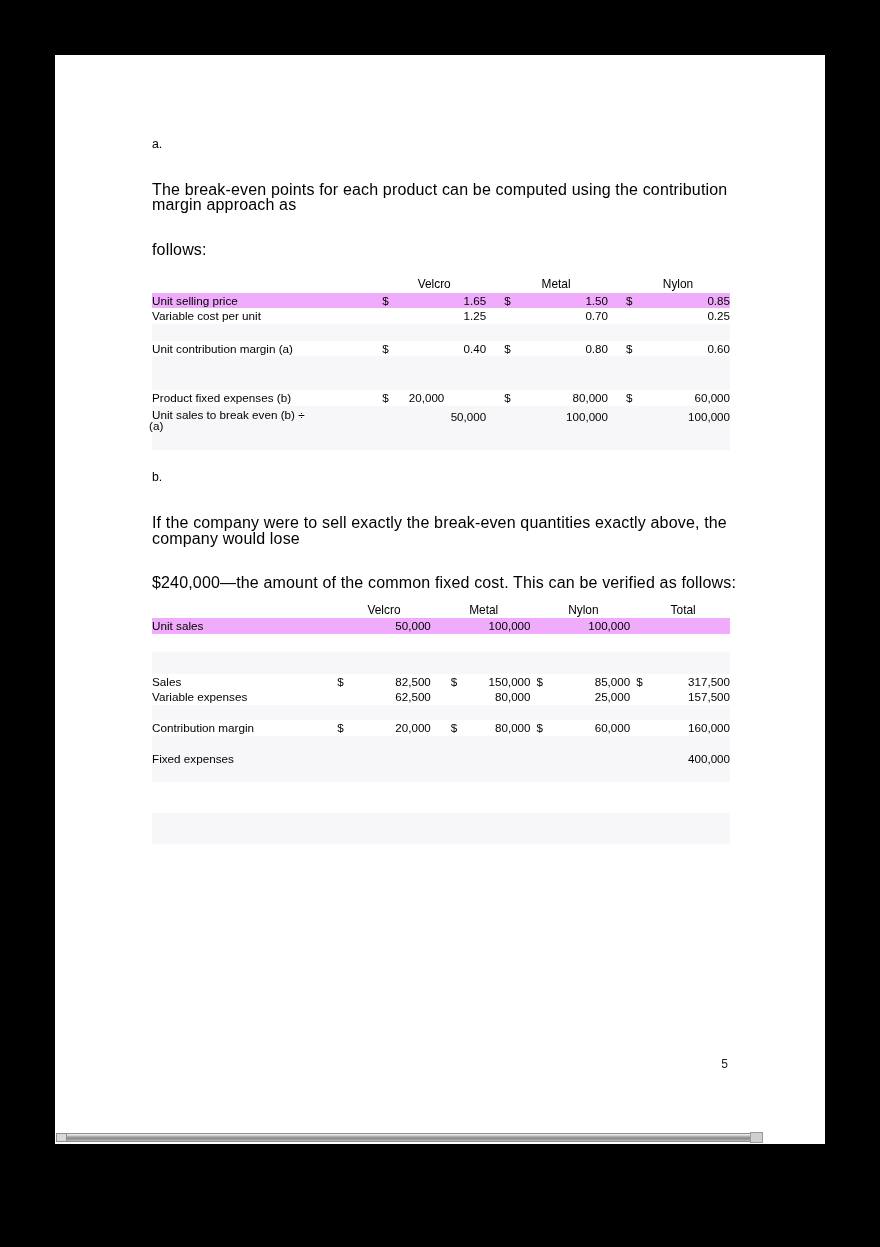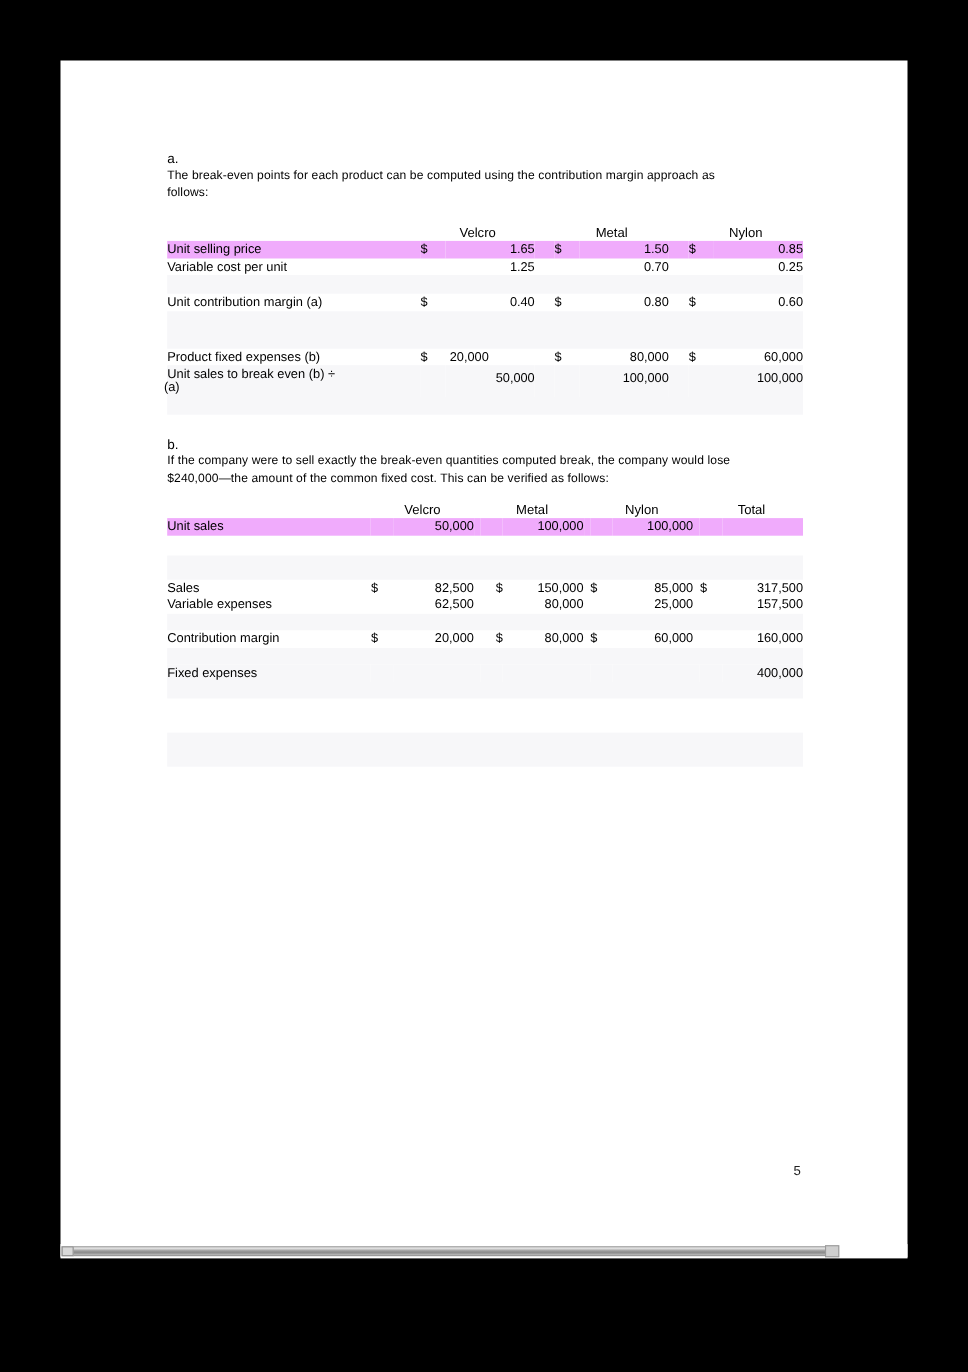--- a/index.html
+++ b/index.html
@@ -32,24 +32,25 @@
   }
 
   .page-inner {
     position: absolute;
     left: 97px;
     top: 82px;
     width: 585px;
   }
 
   .para {
-    font-size: 11px;
+    font-size: 16px;
     line-height: 15.6px;
     color: #000000;
     letter-spacing: 0.01em;
+    margin-top: 29px;
   }
 
   .label-line {
     font-size: 12.3px;
     line-height: 15.6px;
     color: #000000;
   }
   .spacer-12 { height: 12px; }
   .spacer-20 { height: 20px; }
 
@@ -276,21 +277,21 @@
 
         <tr class="r-lite">
           <td colspan="9" style="height:13px;">&nbsp;</td>
         </tr>
       </tbody>
         </table>
 
       <div class="spacer-20"></div>
 
       <div class="label-line">b.</div>
-      <div class="para">If the company were to sell exactly the break-even quantities computed break, the company would lose</div>
+      <div class="para">If the company were to sell exactly the break-even quantities exactly above, the company would lose</div>
       <div class="para">$240,000—the amount of the common fixed cost. This can be verified as follows:</div>
 
       <div class="spacer-12"></div>
 
       <table class="fin">
         <colgroup>
           <col class="cB-label">
             <col class="cB-cur">
             <col class="cB-num">
             <col class="cB-gap">

